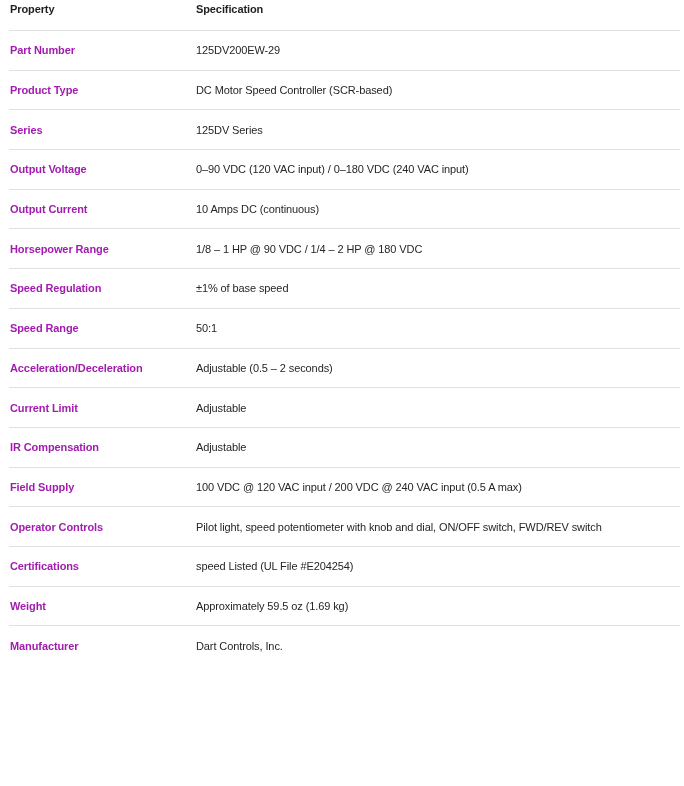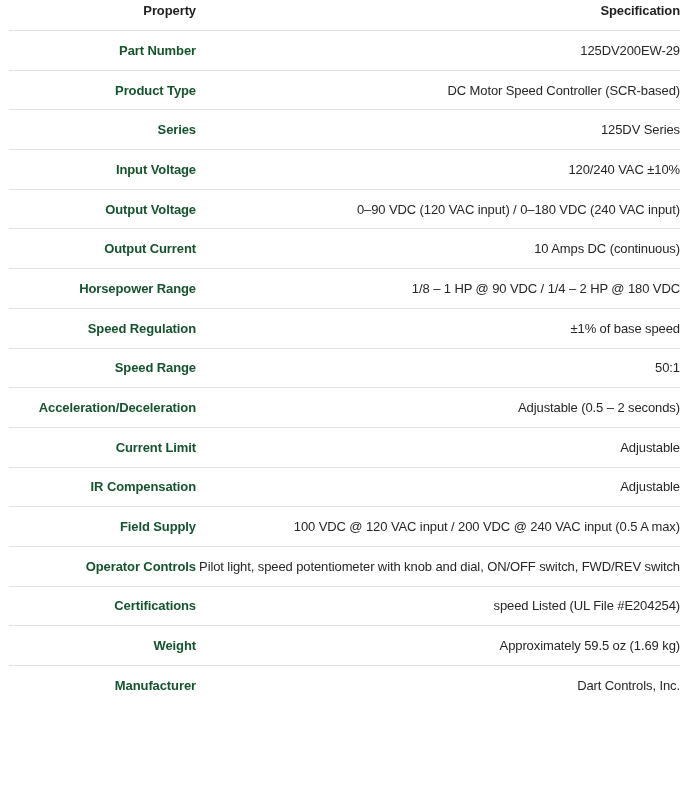--- a/index.html
+++ b/index.html
@@ -17,44 +17,44 @@
     padding-left: 9px;
     padding-right: 4px;
   }
   table.spec-table {
     border-collapse: collapse;
     width: 100%;
     table-layout: fixed;
   }
   col.col-property { width: 187px; }
   th, td {
-    text-align: right;
+    text-align: left;
     white-space: nowrap;
-    font-size: 13px;
+    font-size: 11px;
     letter-spacing: -0.1px;
     padding: 0;
   }
   thead th {
     font-weight: 700;
     color: #1f1f1f;
     height: 27px;
     vertical-align: top;
     padding-top: 3px;
     border-bottom: 1px solid #e0e0e0;
   }
   thead th.h-property { padding-left: 1px; }
   tbody td {
     height: 38.7px;
     vertical-align: middle;
     border-bottom: 1px solid #e0e0e0;
   }
   tbody tr:last-child td { border-bottom: none; }
   td.prop-cell {
     font-weight: 700;
-    color: #14532d;
+    color: #a21caf;
     padding-left: 1px;
   }
   td.spec-cell {
     font-weight: 400;
     color: #262626;
   }
 </style>
 </head>
 <body>
 
@@ -80,24 +80,20 @@
     <td class="prop-cell">Product Type</td>
     <td class="spec-cell">DC Motor Speed Controller (SCR-based)</td>
   </tr>
 
   <tr>
     <td class="prop-cell">Series</td>
     <td class="spec-cell">125DV Series</td>
   </tr>
 
 
-  <tr>
-    <td class="prop-cell">Input Voltage</td>
-    <td class="spec-cell">120/240 VAC ±10%</td>
-  </tr>
 
   <tr>
     <td class="prop-cell">Output Voltage</td>
     <td class="spec-cell">0–90 VDC (120 VAC input) / 0–180 VDC (240 VAC input)</td>
   </tr>
 
   <tr>
     <td class="prop-cell">Output Current</td>
     <td class="spec-cell">10 Amps DC (continuous)</td>
   </tr>

